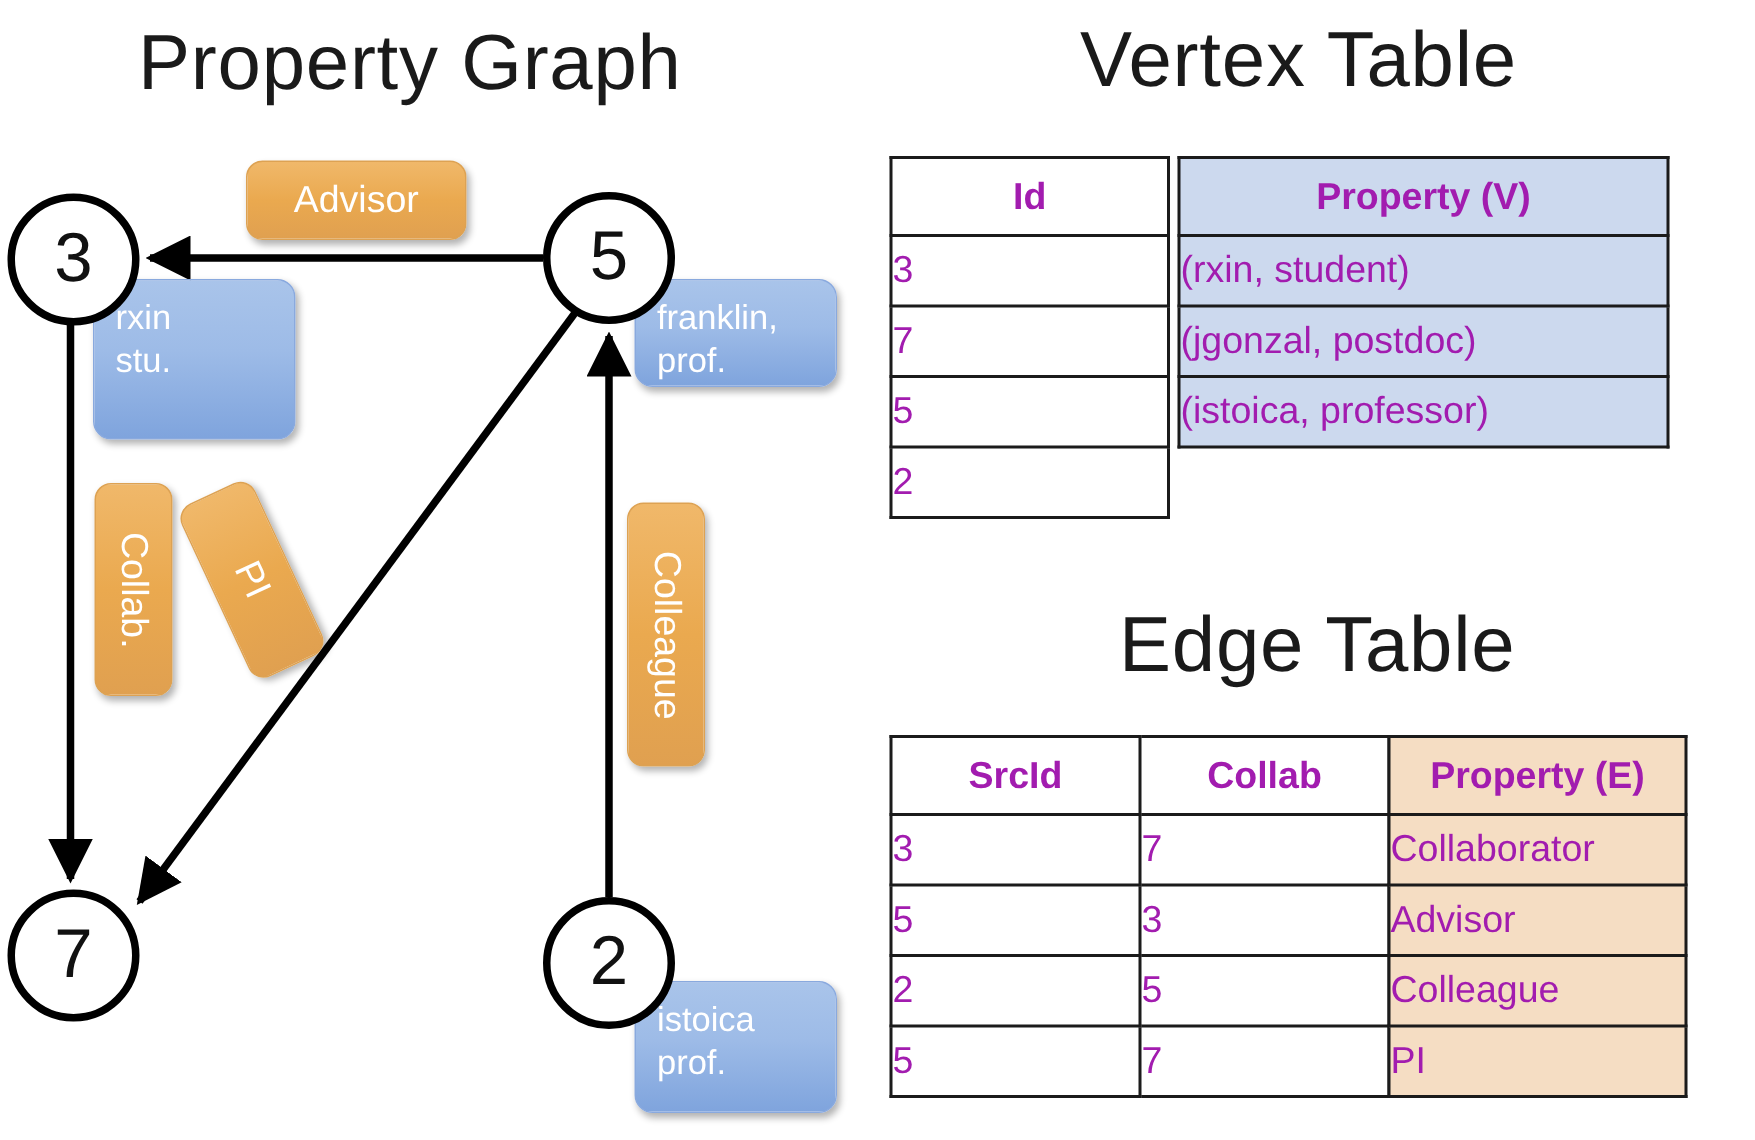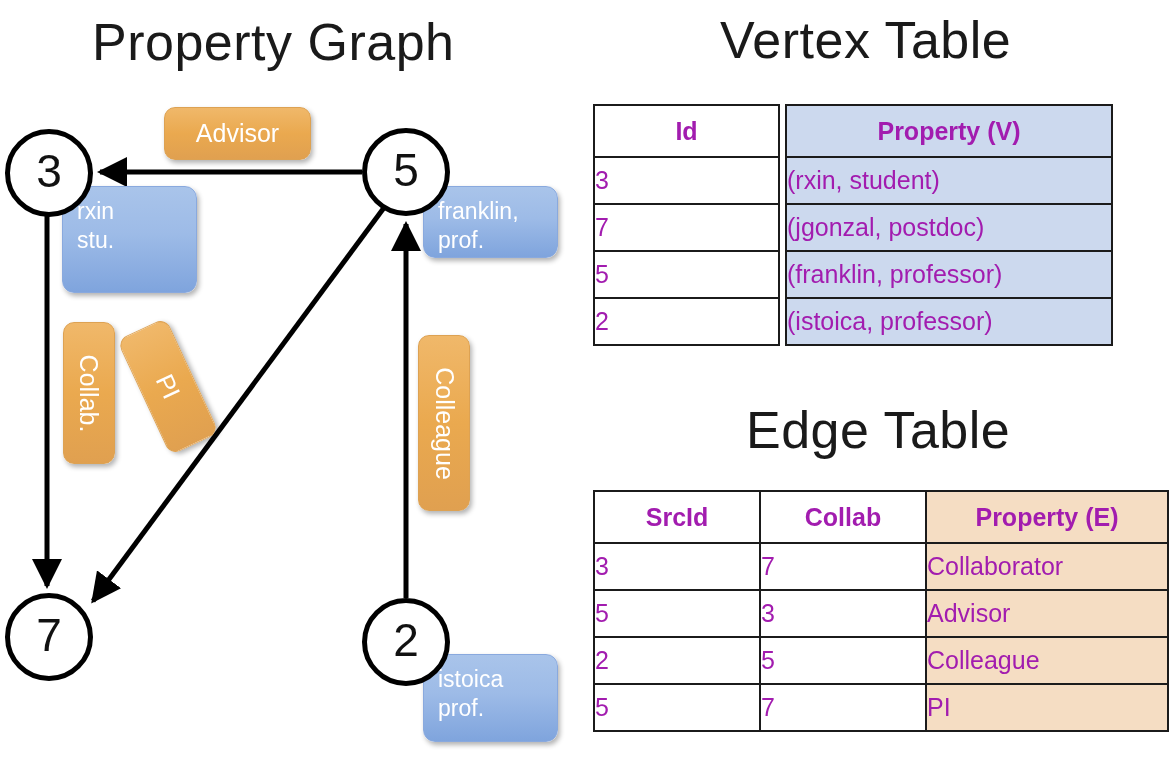--- a/index.html
+++ b/index.html
@@ -163,23 +163,20 @@
       <tr>
     <th class="blue">Property (V)</th>
   </tr>
   <tr>
         <td class="blue">(rxin, student)</td>
       </tr>
   <tr>
         <td class="blue">(jgonzal, postdoc)</td>
       </tr>
   <tr>
-        <td class="blue">(franklin, professor)</td>
-      </tr>
-  <tr>
         <td class="blue">(istoica, professor)</td>
       </tr>
 </tbody>
   </table>
 
 <table class="tbl" style="left:593px;top:490px;width:328px;">
   <tbody>
       <tr>
     <th class="white" style="width:164px">SrcId</th>
     <th class="white" style="width:164px">Collab</th>
@@ -196,21 +193,21 @@
     <td class="white">2</td>
     <td class="white">5</td>
   </tr>
   <tr>
     <td class="white">5</td>
     <td class="white">7</td>
   </tr>
 </tbody>
   </table>
 
-<table class="tbl" style="left:925px;top:490px;width:244px;">
+<table class="tbl" style="left:925px;top:490px;width:200px;">
   <tbody>
       <tr>
     <th class="peach">Property (E)</th>
   </tr>
   <tr>
         <td class="peach">Collaborator</td>
       </tr>
   <tr>
         <td class="peach">Advisor</td>
       </tr>

